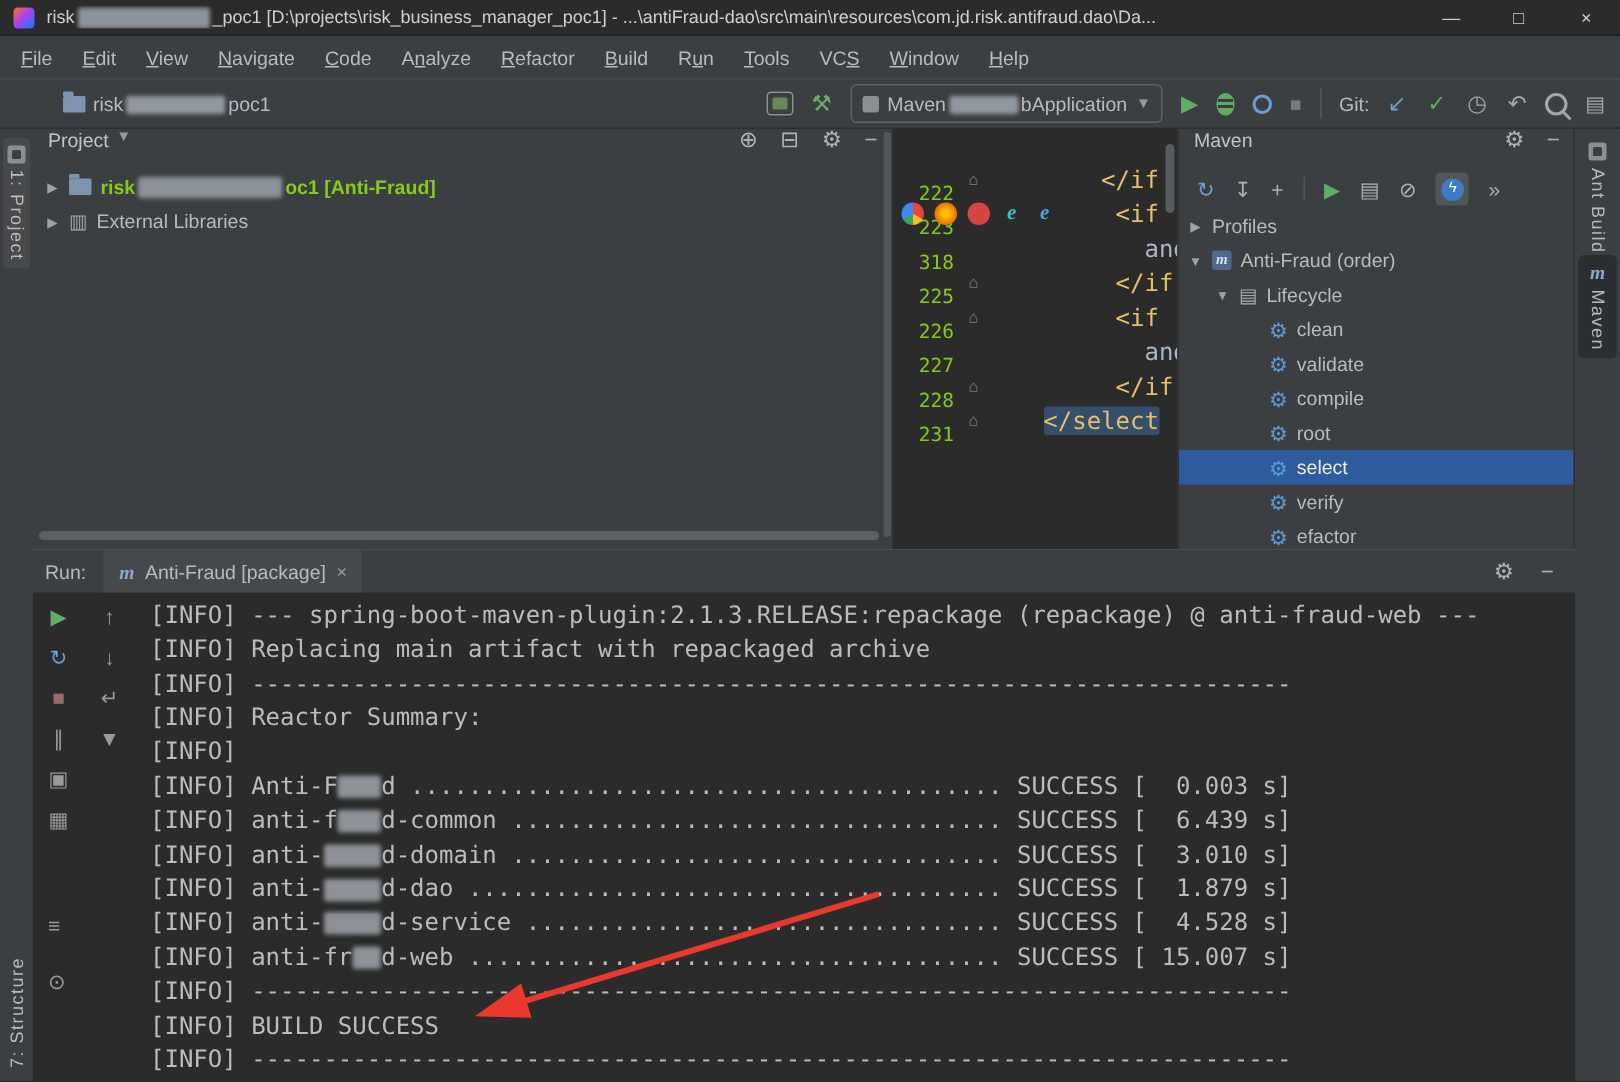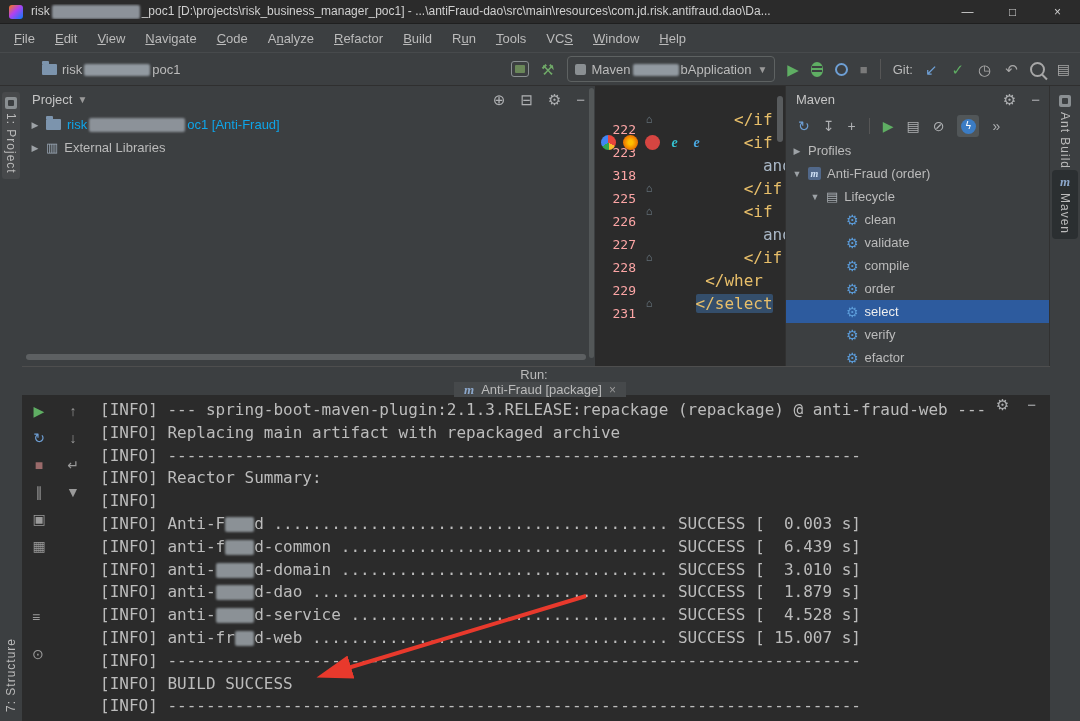--- a/index.html
+++ b/index.html
@@ -52,37 +52,37 @@
   .ltab-top{position:absolute;top:6px;left:2px;width:18px;padding:5px 0;background:#47494b;border-radius:3px;
             display:flex;flex-direction:column;align-items:center;gap:4px;}
   .ltab-bottom{position:absolute;bottom:6px;left:4px;}
   .rtab{position:absolute;left:2px;width:26px;display:flex;flex-direction:column;align-items:center;gap:5px;padding:5px 0;}
   .rtab.sel{background:#2b2f31;border-radius:4px;}
   .sq-ic{width:12px;height:12px;background:#8a8f92;border-radius:2px;position:relative;}
   .sq-ic:after{content:"";position:absolute;left:3px;top:3px;width:6px;height:6px;background:#3c3f41;border-radius:1px;}
   .mbadge{font:italic bold 13px "Liberation Serif",serif;color:#8ca8cc;line-height:1;}
   
   .project-panel{position:absolute;left:22px;top:86px;width:573px;height:280px;background:#3c3f41;}
-  .panel-header{height:27px;display:flex;align-items:center;padding:0 10px;gap:5px;box-sizing:border-box;}
+  .panel-header{height:27px;display:flex;align-items:flex-start;padding:0 10px;gap:5px;box-sizing:border-box;}
   .panel-title{color:#c5c5c5;}
   .ph-icons{margin-left:auto;display:flex;align-items:center;gap:15px;color:#afb1b3;font-size:14px;}
   .ptree-row{height:23px;display:flex;align-items:center;padding-left:8px;gap:6px;white-space:nowrap;overflow:hidden;}
   .tri{font-size:9px;color:#9da2a6;width:10px;text-align:center;flex:none;}
   .lib-ic{font-size:13px;color:#9aa7b5;}
   .scratch-ic{width:11px;height:13px;background:#c6cccf;border-radius:2px;position:relative;flex:none;}
   .scratch-ic:after{content:"";position:absolute;right:-3px;bottom:-2px;width:7px;height:7px;background:#62b543;border-radius:50%;}
-  .bold-w{font-weight:normal;color:#0ea5e9;text-align:center;}
+  .bold-w{font-weight:bold;color:#84cc16;text-align:center;}
   .dim{color:#7d7d7d;margin-left:6px;}
   .hscroll{position:absolute;left:4px;bottom:6px;width:560px;height:6px;background:#606466;border-radius:3px;opacity:.9;}
   .vscroll{position:absolute;right:1px;top:2px;width:5px;height:270px;background:#606466;border-radius:3px;opacity:.65;}
   
   .editor{position:absolute;left:595px;top:86px;width:190px;height:280px;background:#2b2b2b;overflow:hidden;
           font-family:"DejaVu Sans Mono",monospace;padding-top:22px;box-sizing:border-box;}
   .ed-line{height:23px;display:flex;align-items:center;}
-  .ed-gutter{width:46px;flex:none;text-align:right;color:#fca5a5;font-size:13px;padding-right:5px;box-sizing:border-box;margin-top:20px;}
+  .ed-gutter{width:46px;flex:none;text-align:right;color:#84cc16;font-size:13px;padding-right:5px;box-sizing:border-box;margin-top:20px;}
   .ed-fold{width:16px;flex:none;text-align:center;color:#5f6b73;font-size:11px;}
   .ed-code{font-size:16px;color:#e8bf6a;white-space:pre;}
   .ed-code .plain{color:#a9b7c6;}
   .ed-code .hl{background:#344e6b;border-radius:2px;}
   .browser-bar{position:absolute;left:6px;top:47px;display:flex;gap:7px;align-items:center;height:19px;}
   .bi{width:15px;height:15px;border-radius:50%;flex:none;display:flex;align-items:center;justify-content:center;}
   .bi-chrome{background:conic-gradient(#e8453c 0 33%,#fcbd2e 33% 50%,#34a853 50% 66%,#4285f4 66% 100%);}
   .bi-firefox{background:radial-gradient(circle,#ffbf00 20%,#e66000 80%);}
   .bi-opera{background:#d64541;}
   .bi-letter{font:bold italic 14px "Liberation Serif",serif;}
@@ -98,21 +98,21 @@
   .bolt-circle{width:15px;height:15px;border-radius:50%;background:#3b7cc4;color:#fff;font-size:10px;
                display:flex;align-items:center;justify-content:center;line-height:1;}
   .mtree-row{height:23px;display:flex;align-items:center;gap:6px;white-space:nowrap;overflow:hidden;}
   .mtree-row.sel{background:#2d5b9e;color:#eeeeee;}
   .goal-gear{color:#5b9bd8;font-size:14px;line-height:1;}
   .life-ic{color:#a8adb2;font-size:13px;line-height:1;}
   .mroot-ic{width:13px;height:13px;border-radius:2px;background:#51688a;display:flex;align-items:center;justify-content:center;}
   .mroot-ic span{font:italic bold 10px "Liberation Serif",serif;color:#cfe0f5;}
   
   .run-panel{position:absolute;left:22px;top:366px;width:1028px;bottom:0;background:#2b2b2b;border-top:1px solid #4e4e4e;box-sizing:border-box;}
-  .run-header{height:28px;background:#3c3f41;display:flex;align-items:center;padding-left:8px;flex-direction:column;}
+  .run-header{height:28px;background:#3c3f41;display:flex;align-items:center;padding-left:8px;}
   .run-label{color:#bbbbbb;margin-right:12px;}
   .run-tab{height:28px;display:flex;align-items:center;gap:7px;padding:0 10px;background:#46494b;box-sizing:border-box;}
   .tab-close{color:#9a9a9a;font-size:12px;}
   .rh-icons{margin-left:auto;display:flex;align-items:center;gap:18px;margin-right:14px;color:#afb1b3;font-size:14px;}
   .run-body{position:absolute;left:0;top:28px;right:0;bottom:0;}
   .rt-col{position:absolute;top:9px;display:flex;flex-direction:column;gap:13px;align-items:center;width:18px;}
   .rt-ic{font-size:14px;line-height:1;}
   .console{position:absolute;left:78px;top:4px;right:0;bottom:0;font-family:"DejaVu Sans Mono",monospace;
            font-size:16px;line-height:22.8px;color:#bcbcbc;white-space:pre;overflow:hidden;}
   .console-line{height:22.8px;}
@@ -246,25 +246,20 @@
           <span class="ed-gutter">227</span>
           <span class="ed-fold"></span>
           <span class="ed-code">           <span class="plain">and</span></span>
         </div>
         <div class="ed-line">
           <span class="ed-gutter">228</span>
           <span class="ed-fold">⌂</span>
           <span class="ed-code">         <span>&lt;/if</span></span>
         </div>
         <div class="ed-line">
-          <span class="ed-gutter">229</span>
-          <span class="ed-fold"></span>
-          <span class="ed-code">     <span>&lt;/wher</span></span>
-        </div>
-        <div class="ed-line">
           <span class="ed-gutter">231</span>
           <span class="ed-fold">⌂</span>
           <span class="ed-code">    <span class=" hl">&lt;/select</span></span>
         </div>
       </div>
     <div class="browser-bar" id="browser-bar">
         <span class="bi bi-chrome"></span>
         <span class="bi bi-firefox"></span>
         <span class="bi bi-opera"></span>
         <span class="bi bi-letter bi-edge">e</span>
@@ -318,21 +313,21 @@
         <div class="mtree-row" style="padding-left: 60px;">
           <span class="goal-gear">⚙</span>
           <span>validate</span>
         </div>
         <div class="mtree-row" style="padding-left: 60px;">
           <span class="goal-gear">⚙</span>
           <span>compile</span>
         </div>
         <div class="mtree-row" style="padding-left: 60px;">
           <span class="goal-gear">⚙</span>
-          <span>order</span>
+          <span>root</span>
         </div>
         <div class="mtree-row sel" style="padding-left: 60px;">
           <span class="goal-gear">⚙</span>
           <span>select</span>
         </div>
         <div class="mtree-row" style="padding-left: 60px;">
           <span class="goal-gear">⚙</span>
           <span>verify</span>
         </div>
         <div class="mtree-row" style="padding-left: 60px;">

